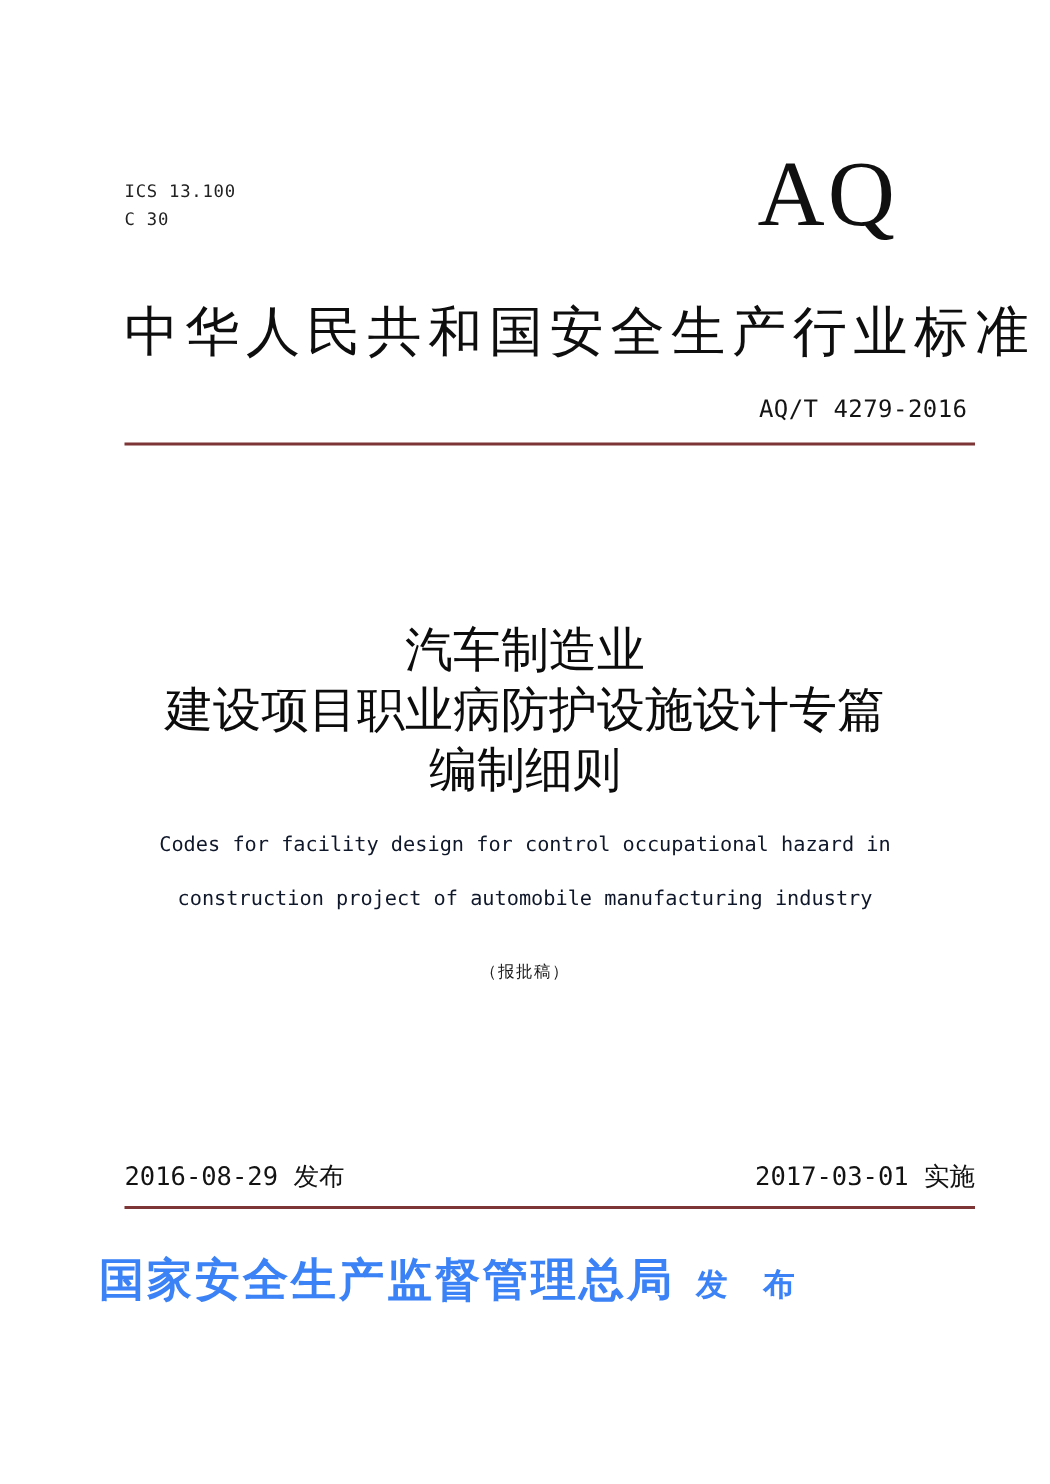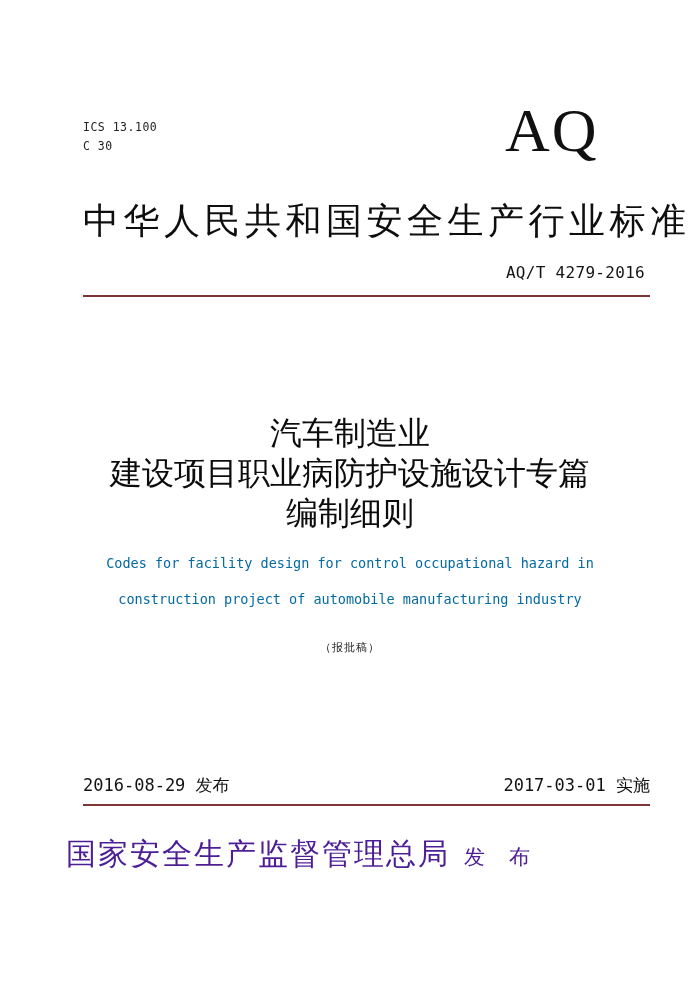--- a/index.html
+++ b/index.html
@@ -71,21 +71,21 @@
     line-height: 40px;
     color: #0c0c0c;
   }
   .doc-title-en {
     position: absolute;
     left: 0; top: 545px;
     width: 700px;
     text-align: center;
     font-size: 13.5px;
     line-height: 36px;
-    color: #0369a1;
+    color: #0f172a;
   }
   .draft-note {
     position: absolute;
     left: 0; top: 640px;
     width: 700px;
     text-align: center;
     font-size: 11px;
     letter-spacing: 1px;
     color: #1a1a1a;
   }
@@ -99,21 +99,22 @@
     line-height: 24px;
     color: #131313;
   }
   .publisher-row {
     position: absolute;
     left: 0; top: 835px;
     width: 605px;
     display: flex;
     justify-content: center;
     align-items: baseline;
-    color: #4c1d95;
+    color: #3b82f6;
+    font-weight: bold;
   }
   .publisher-name {
     font-size: 30px;
     letter-spacing: 2px;
     line-height: 38px;
   }
   .publish-label {
     font-size: 21px;
     letter-spacing: 9px;
     margin-left: 14px;

